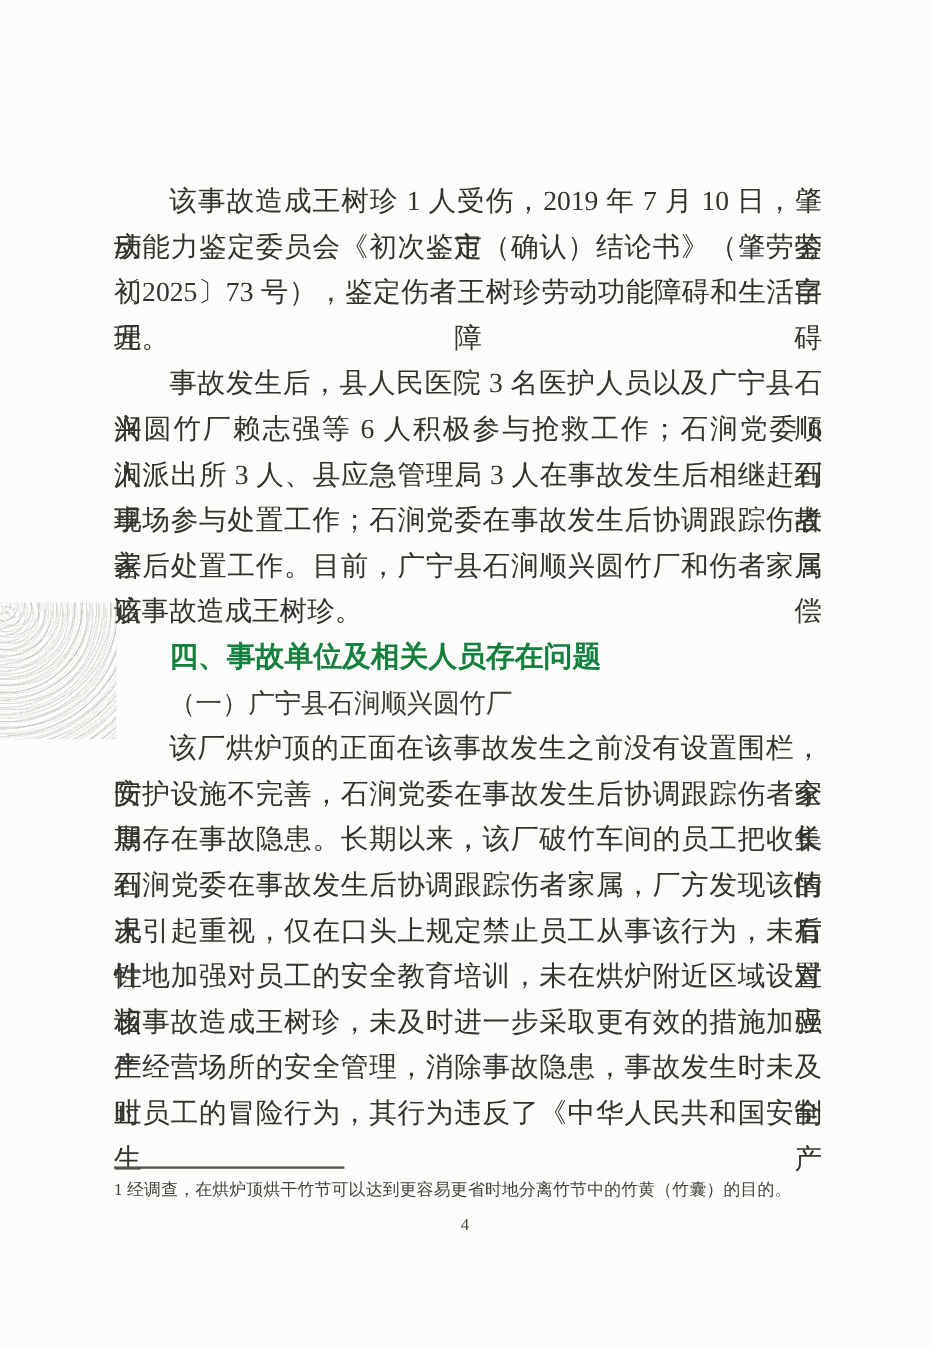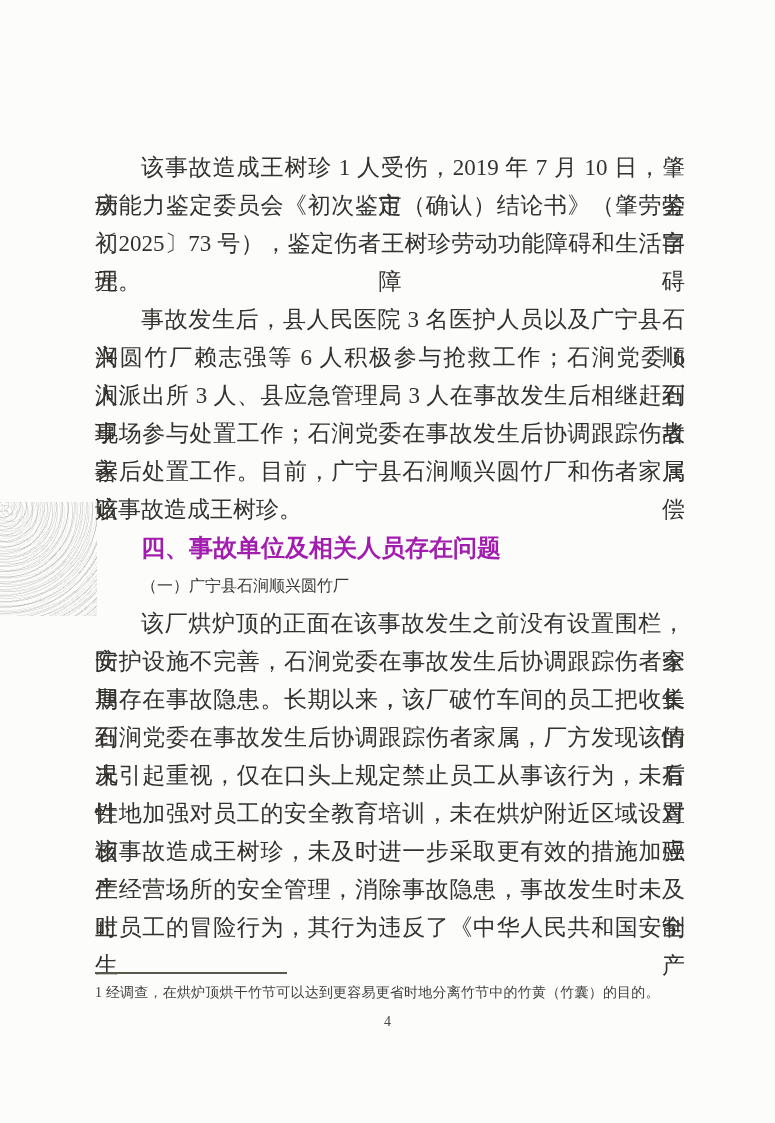--- a/index.html
+++ b/index.html
@@ -30,25 +30,25 @@
   .line{
     height:38px;line-height:38px;
     font-size:23px;
     text-align:justify;
     overflow:visible;
   }
   .line.fill{text-align-last:justify;}
   .line.indent{text-indent:46px;}
   .para.heading .line{
     font-family:"Liberation Sans","DejaVu Sans",sans-serif;
-    font-weight:bold;font-size:24px;color:#a21caf;
+    font-weight:bold;font-size:24px;color:#15803d;
     text-align:left;text-align-last:auto;
   }
   .para.subheading .line{
-    font-size:16px;color:#3a3935;
+    font-size:22px;color:#3a3935;
     text-align:left;text-align-last:auto;
   }
   .footnote{
     position:absolute;left:95px;top:972px;width:600px;color:#403f3b;
   }
   .fn-rule{width:192px;height:0;border-top:2px solid #59584f;}
   .fn-text{
     margin-top:9px;font-size:14px;line-height:20px;letter-spacing:.2px;
     text-align:left;white-space:nowrap;
   }

